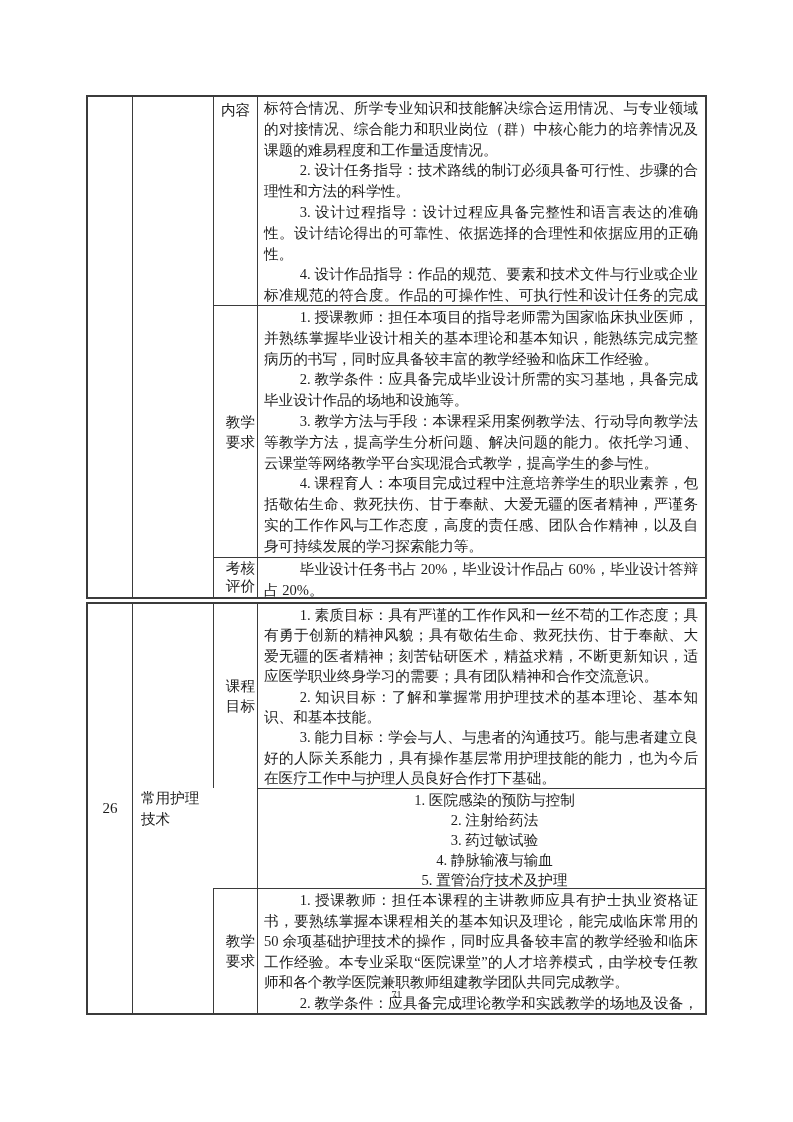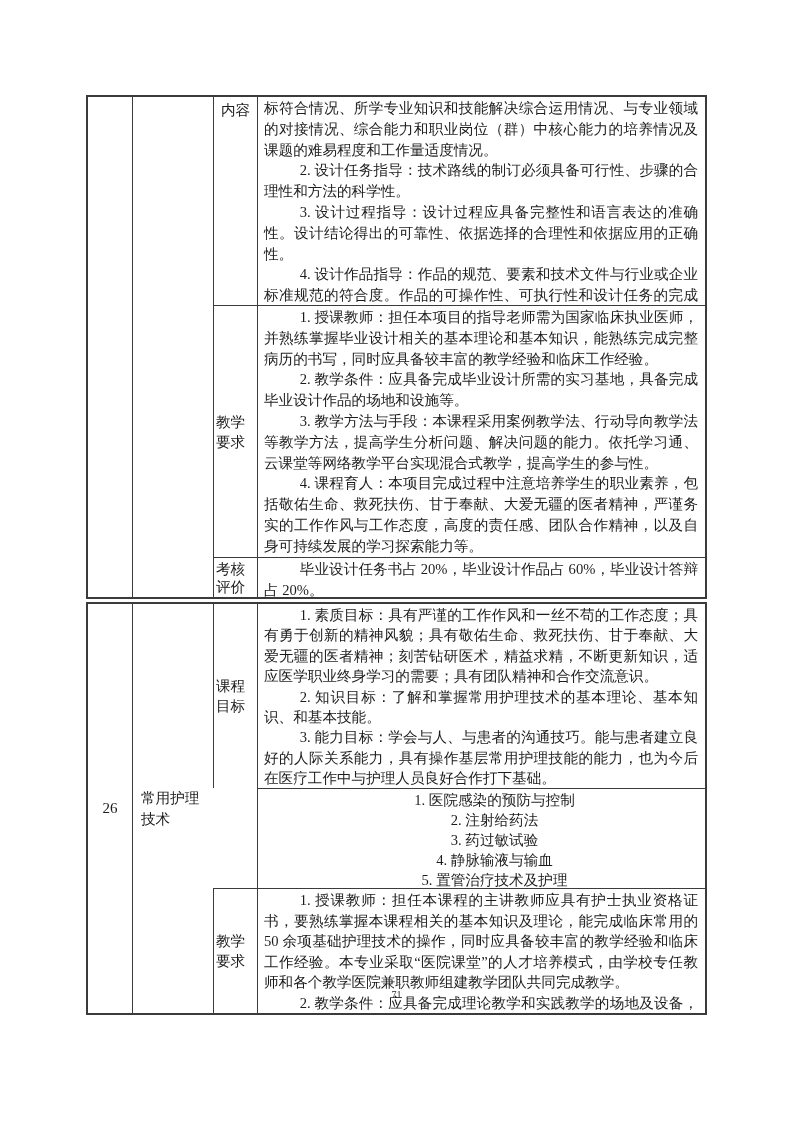--- a/index.html
+++ b/index.html
@@ -36,26 +36,26 @@
   }
   .course-cell {
     grid-column: 2; grid-row: 1 / span 3;
     display: flex; align-items: center;
     padding: 0 6px 0 8px;
     font-size: 14.6px; line-height: 21px;
   }
   .label-cell {
     grid-column: 3;
     display: flex; align-items: center; justify-content: center;
-    text-align: left;
+    text-align: right;
     font-size: 14.6px; line-height: 20px;
     padding: 1px 2px;
   }
   .label-top { align-items: flex-start; padding-top: 3px; }
-  .label-tight { line-height: 18px; }
+  .label-tight { line-height: 18px; font-family: Liberation Mono, monospace; }
   .content-cell {
     grid-column: 4;
     padding: 1px 7px 0 6px;
   }
   .para {
     font-size: 14.6px;
     line-height: 20.8px;
     text-align: justify;
     text-indent: 2.45em;
   }

